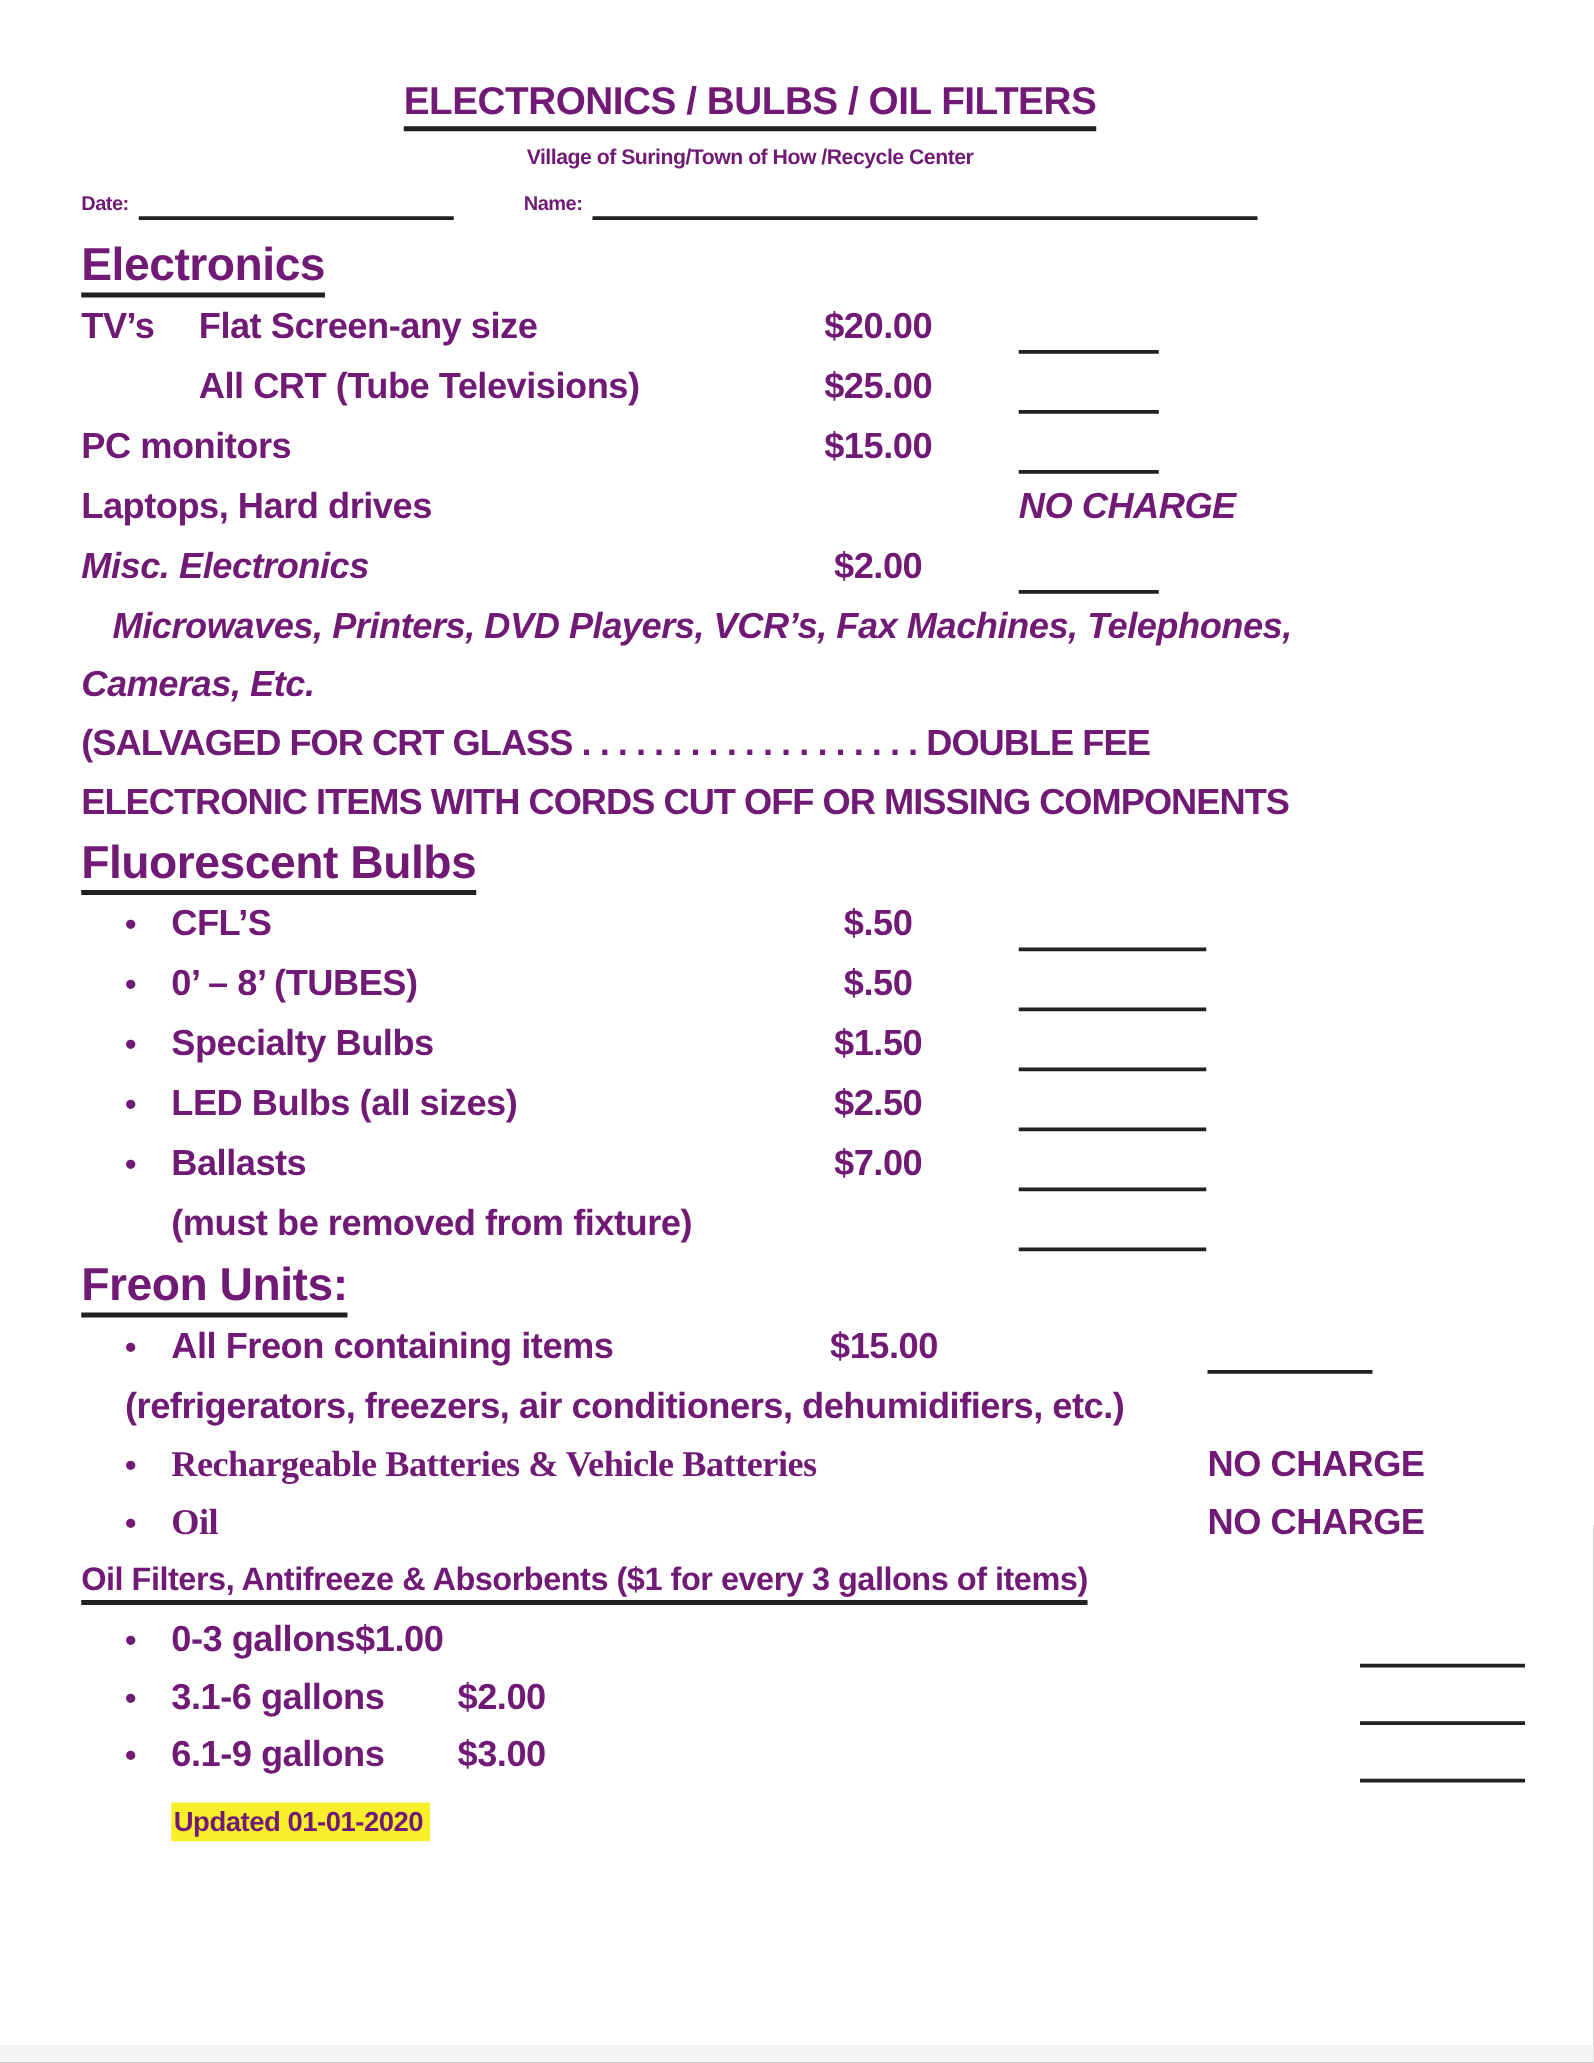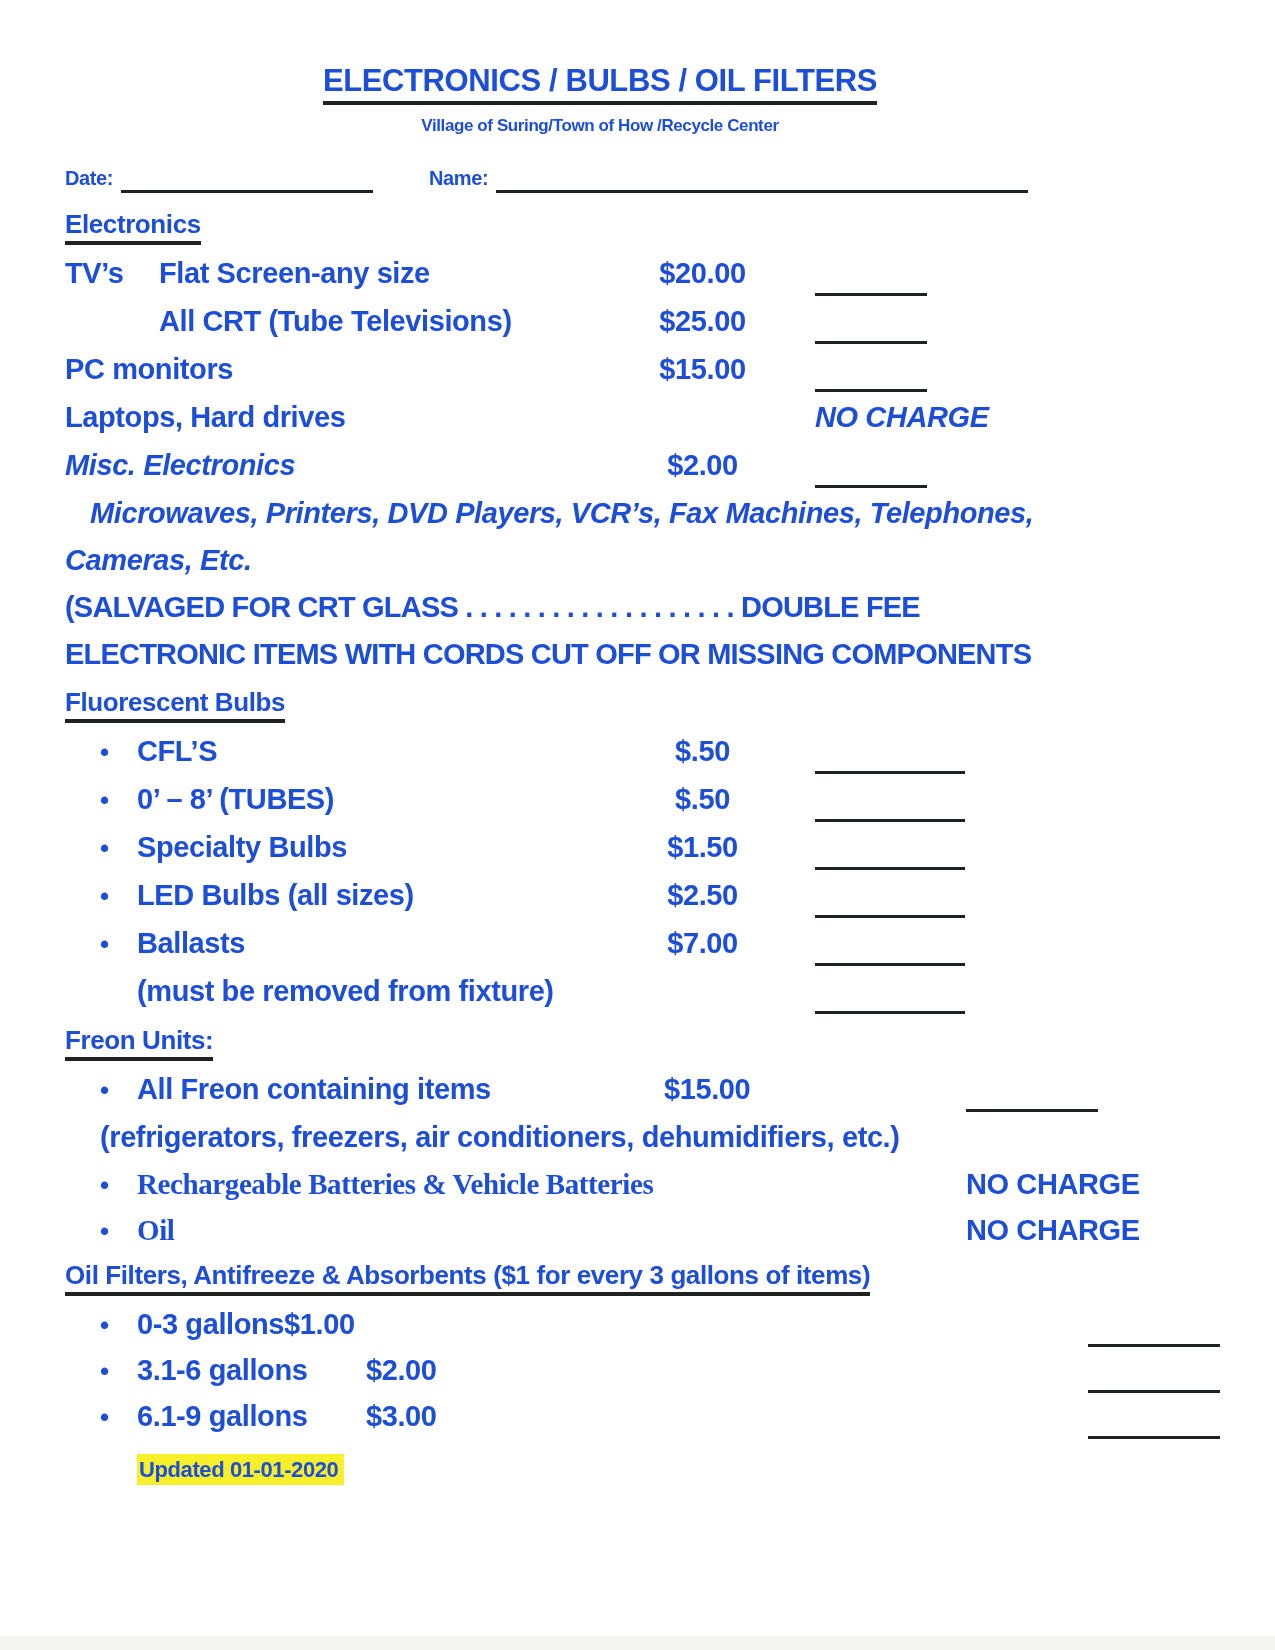--- a/index.html
+++ b/index.html
@@ -2,36 +2,36 @@
 <html><head>
 <meta charset="utf-8">
 <style>
   html,body{margin:0;padding:0;background:#9b9b9b;}
   .sheet{
     position:relative;
     width:1275px;height:1650px;
     background:#ffffff;
     font-family:"Liberation Sans","DejaVu Sans",sans-serif;
     font-weight:bold;
-    color:#1d4ed8;
+    color:#701a75;
     letter-spacing:-0.4px;
     overflow:hidden;
     box-sizing:border-box;
     padding:64px 55px 0 65px;
   }
   .center-wrap{width:1070px;text-align:center;}
   .title{font-size:31px;line-height:34px;display:inline-block;
          border-bottom:4px solid #1e231f;padding-bottom:3px;}
   .subtitle{font-size:17px;line-height:30px;margin-top:6px;}
-  .id-row{display:flex;align-items:baseline;margin-top:26px;height:40px;font-size:20px;}
+  .id-row{display:flex;align-items:baseline;margin-top:14px;height:40px;font-size:16px;}
   .fill{display:inline-block;border-bottom:3px solid #1e231f;position:relative;top:8px;}
   .date-line{width:252px;margin-left:8px;}
   .name-label{margin-left:56px;}
   .name-line{width:532px;margin-left:8px;}
-  .h1{font-size:26px;line-height:34px;height:50px;}
+  .h1{font-size:37px;line-height:34px;height:50px;}
   .h1 .u{border-bottom:4px solid #1e231f;padding-bottom:2px;}
   .h1-small{font-size:26px;line-height:30px;height:48px;}
   .row{display:flex;align-items:baseline;height:48px;font-size:29px;}
   .row-tight{height:46px;}
   .prefix{width:94px;flex:none;}
   .ind{width:94px;flex:none;}
   .lbl-sub{width:431px;flex:none;}
   .lbl-full{width:525px;flex:none;}
   .price{width:225px;flex:none;text-align:center;}
   .price-inline{width:auto;flex:none;}

